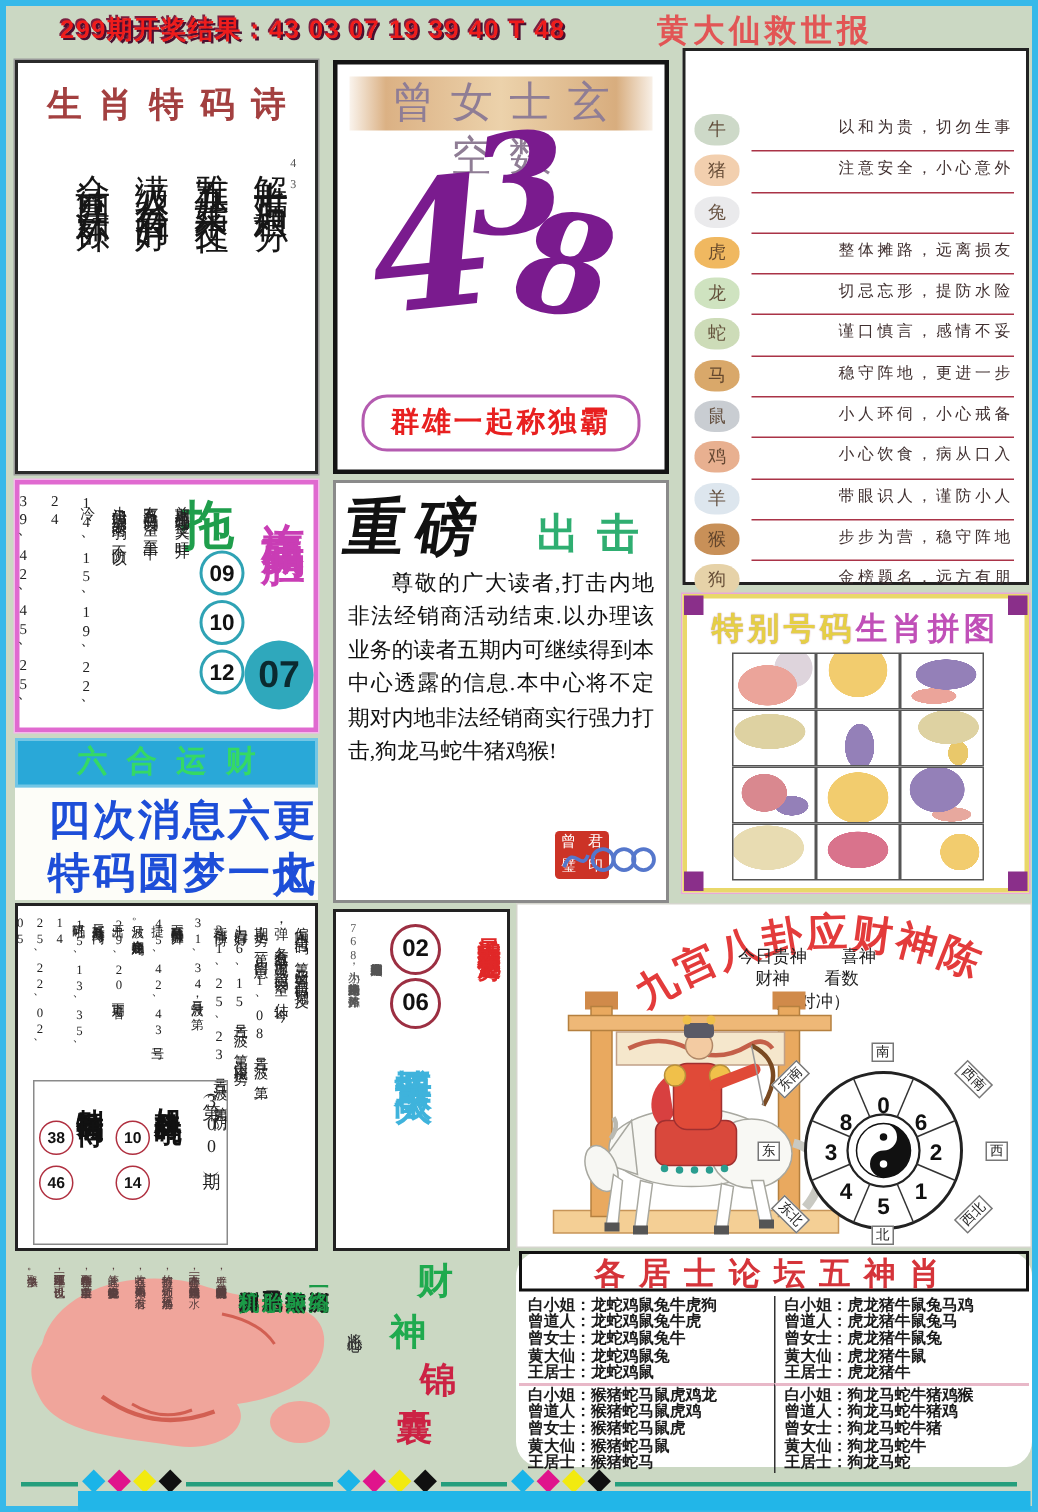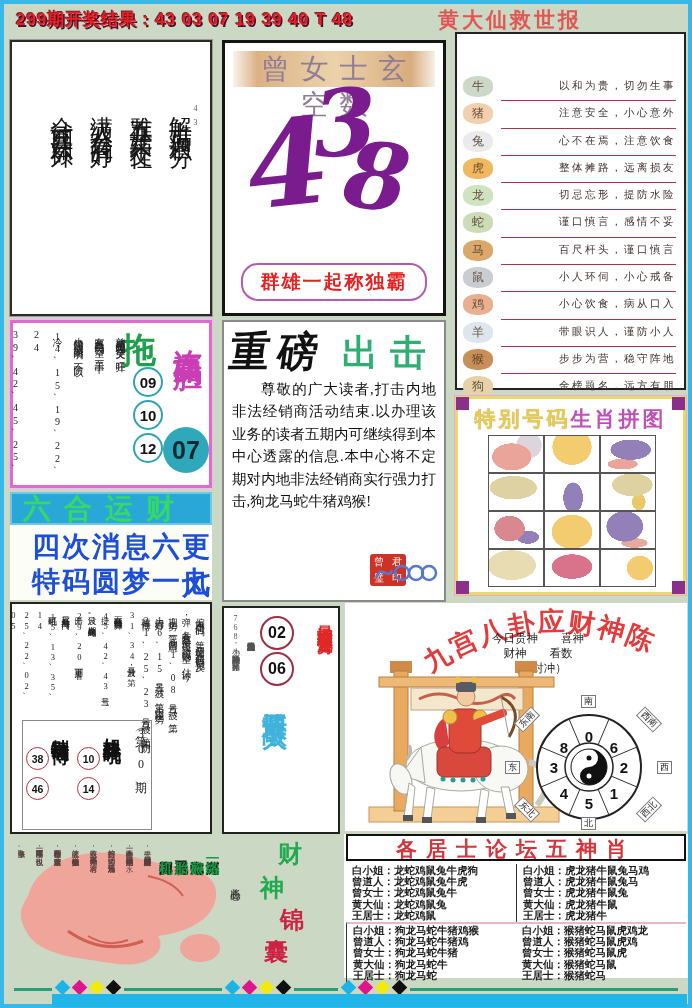--- a/index.html
+++ b/index.html
@@ -2,21 +2,21 @@
 <html><head>
 <meta charset="utf-8">
 <style>
   html,body{margin:0;padding:0;background:#9aa79a;}
   .page{position:relative;width:692px;height:1008px;background:#cbd8c3;overflow:hidden;
         font-family:"Liberation Serif","DejaVu Serif",serif;}
   .frame{position:absolute;inset:0;border:4px solid #36b9e9;pointer-events:none;z-index:60;}
   .panel{position:absolute;background:#fff;box-sizing:border-box;}
 
   
-  .result{position:absolute;left:16px;top:8px;font-family:"Liberation Sans","DejaVu Sans",sans-serif;
+  .result{position:absolute;left:40px;top:8px;font-family:"Liberation Sans","DejaVu Sans",sans-serif;
           font-weight:bold;font-size:17px;color:#ee1c1c;letter-spacing:1px;
           text-shadow:1.5px 1.5px 0 #4a1030, -1px -1px 0 #7a2040;}
   .masthead{position:absolute;left:438px;top:6px;font-size:21px;color:#e25555;letter-spacing:3px;font-weight:bold;}
 
   
   .vcols{writing-mode:vertical-rl;text-orientation:upright;}
   .vcols p{margin:0;padding:0;}
 
   
   .p-poem{left:10px;top:40px;width:202px;height:276px;border:2px solid #2b2b2b;box-shadow:0 0 0 1px #9a9a9a;}
@@ -68,30 +68,30 @@
   .tc0{left:120px;top:44px}.tc1{left:120px;top:77px}.tc2{left:120px;top:110px}
   .tc-big{position:absolute;left:150px;top:104px;width:46px;height:46px;border-radius:50%;background:#2fa8bc;
           display:flex;align-items:center;justify-content:center;font-size:25px;font-weight:bold;color:#062;
           color:#0b2a30;font-family:"Liberation Sans","DejaVu Sans",sans-serif;}
   .p-tuo .vcols{position:absolute;left:6px;top:6px;width:112px;height:152px;font-size:10px;color:#222;letter-spacing:1.5px;}
   .p-tuo .vcols p{line-height:2.1;}
 
   
   .p-liu{left:10px;top:492px;width:202px;height:108px;background:#fdfdf8;}
   .liu-bar{position:absolute;left:0;top:0;right:0;height:33px;line-height:33px;background:#29a8d8;
-           box-shadow:inset 0 0 0 2px rgba(255,255,255,.35);color:#35d964;
-           font-size:28px;font-weight:bold;letter-spacing:13px;padding-left:13px;box-sizing:border-box;}
+           box-shadow:inset 0 0 0 2px rgba(255,255,255,.35);text-align:center;color:#35d964;
+           font-size:20px;font-weight:bold;letter-spacing:13px;padding-left:13px;box-sizing:border-box;}
   .liu-line{position:absolute;left:0;right:0;text-align:right;font-size:28px;font-weight:600;color:#1d4ed8;letter-spacing:2px;font-family:Liberation Mono, monospace;}
   .liu-l1{top:36px}.liu-l2{top:71px}
 
   
   .p-zhong{left:222px;top:320px;width:224px;height:282px;border:2px solid #8a8a8a;}
   .zb-title{position:absolute;top:2px;left:6px;right:6px;display:flex;align-items:baseline;justify-content:space-between;}
   .zb-black{font-size:40px;font-weight:bold;color:#111;letter-spacing:8px;transform:skewX(-8deg) scaleY(1.05);display:inline-block;}
-  .zb-green{font-size:36px;font-weight:bold;color:#2fae71;letter-spacing:12px;}
+  .zb-green{font-size:28px;font-weight:bold;color:#2fae71;letter-spacing:12px;}
   .zb-body{position:absolute;top:56px;left:8px;right:8px;font-size:14.5px;line-height:1.55;color:#101010;
            text-indent:2em;text-align:justify;}
   .zb-seal{position:absolute;left:146px;bottom:14px;width:36px;height:32px;background:#cc3326;border-radius:3px;
            display:grid;grid-template-columns:1fr 1fr;direction:rtl;}
   .zb-seal span{color:#fff;font-size:10px;line-height:16px;text-align:center;}
   .zb-sig{position:absolute;right:6px;bottom:12px;}
 
   
   .p-puz{left:455px;top:396px;width:231px;height:199px;border:3px solid #e9d86a;box-shadow:0 0 0 1px #e8a8d8;}
   .pcorner{position:absolute;width:13px;height:13px;background:#8a2f8a;z-index:5;}
@@ -167,21 +167,21 @@
   .cpoem p span:nth-child(even){color:#1a1a1a;}
 
   
   .p-bagua{left:344px;top:602px;width:344px;height:230px;border:1px solid #d5d5cd;}
   .bg-sub{position:absolute;left:118px;top:28px;width:150px;text-align:center;font-size:11.5px;color:#222;line-height:15px;}
   .dirbox{position:absolute;border:1px solid #777;background:#fff;font-size:9px;line-height:11px;padding:0 2px;color:#222;}
   .d-se{transform:rotate(-45deg)}.d-sw{transform:rotate(45deg)}
   .d-ne{transform:rotate(45deg)}.d-nw{transform:rotate(-45deg)}
 
   
-  .p-forum{left:344px;top:834px;width:344px;height:144px;}
+  .p-forum{left:344px;top:834px;width:344px;height:144px;border-radius:17px;}
   .ftitle{position:absolute;left:2px;top:0;right:2px;height:27px;line-height:26px;border:2.5px solid #111;
           box-sizing:border-box;text-align:center;color:#d5343a;font-size:21px;font-weight:bold;letter-spacing:9px;}
   .fgrid{position:absolute;left:2px;top:30px;right:2px;bottom:2px;display:grid;
          grid-template-columns:1fr 1fr;grid-template-rows:1fr 1fr;}
   .fq{padding:1px 0 1px 6px;font-size:10.5px;font-weight:bold;color:#1c1c1c;line-height:11.2px;}
   .fq.bl{border-left:1.5px solid #333;}
   .fq.bt{border-top:2px solid #e8b8c8;}
   .frow{white-space:nowrap;}
 
   
@@ -198,20 +198,21 @@
 </head>
 <body>
 
 <div class="page">
   <div class="frame"></div>
 
   <div class="result">299期开奖结果：43 03 07 19 39 40 T 48</div>
   <div class="masthead">黄大仙救世报</div>
 
   <section class="panel p-poem">
+    <div class="ttl">生肖特码诗</div>
     <div class="note vcols">43</div>
     <div class="vcols">
       <p>解十后可谓积分</p>
       <p>雅五开始来交往</p>
       <p>满级八分看的好</p>
       <p>会计算四法额外</p>
     </div>
   </section>
 
   <section class="panel p-xuan">
@@ -227,37 +228,36 @@
       <div class="zrow">
           <span class="zicon zi0">牛</span>
           <span class="ztext">以和为贵，切勿生事</span>
         </div>
       <div class="zrow">
           <span class="zicon zi1">猪</span>
           <span class="ztext">注意安全，小心意外</span>
         </div>
       <div class="zrow">
           <span class="zicon zi2">兔</span>
-          <span class="ztext">心不在焉，注意饮食</span>
         </div>
       <div class="zrow">
           <span class="zicon zi3">虎</span>
           <span class="ztext">整体摊路，远离损友</span>
         </div>
       <div class="zrow">
           <span class="zicon zi4">龙</span>
           <span class="ztext">切忌忘形，提防水险</span>
         </div>
       <div class="zrow">
           <span class="zicon zi5">蛇</span>
           <span class="ztext">谨口慎言，感情不妥</span>
         </div>
       <div class="zrow">
           <span class="zicon zi6">马</span>
-          <span class="ztext">百尺杆头，谨口慎言</span>
+          <span class="ztext">稳守阵地，更进一步</span>
         </div>
       <div class="zrow">
           <span class="zicon zi7">鼠</span>
           <span class="ztext">小人环伺，小心戒备</span>
         </div>
       <div class="zrow">
           <span class="zicon zi8">鸡</span>
           <span class="ztext">小心饮食，病从口入</span>
         </div>
       <div class="zrow">
@@ -516,34 +516,34 @@
         <div class="frow"><span>黄大仙：</span><span>龙蛇鸡鼠兔</span></div>
         <div class="frow"><span>王居士：</span><span>龙蛇鸡鼠</span></div>
       </div>
       <div class="fq bl">
         <div class="frow"><span>白小姐：</span><span>虎龙猪牛鼠兔马鸡</span></div>
         <div class="frow"><span>曾道人：</span><span>虎龙猪牛鼠兔马</span></div>
         <div class="frow"><span>曾女士：</span><span>虎龙猪牛鼠兔</span></div>
         <div class="frow"><span>黄大仙：</span><span>虎龙猪牛鼠</span></div>
         <div class="frow"><span>王居士：</span><span>虎龙猪牛</span></div>
       </div>
+      <div class="fq bt">
+        <div class="frow"><span>白小姐：</span><span>猴猪蛇马鼠虎鸡龙</span></div>
+        <div class="frow"><span>曾道人：</span><span>猴猪蛇马鼠虎鸡</span></div>
+        <div class="frow"><span>曾女士：</span><span>猴猪蛇马鼠虎</span></div>
+        <div class="frow"><span>黄大仙：</span><span>猴猪蛇马鼠</span></div>
+        <div class="frow"><span>王居士：</span><span>猴猪蛇马</span></div>
+      </div>
       <div class="fq bl bt">
         <div class="frow"><span>白小姐：</span><span>狗龙马蛇牛猪鸡猴</span></div>
         <div class="frow"><span>曾道人：</span><span>狗龙马蛇牛猪鸡</span></div>
         <div class="frow"><span>曾女士：</span><span>狗龙马蛇牛猪</span></div>
         <div class="frow"><span>黄大仙：</span><span>狗龙马蛇牛</span></div>
         <div class="frow"><span>王居士：</span><span>狗龙马蛇</span></div>
       </div>
-      <div class="fq bt">
-        <div class="frow"><span>白小姐：</span><span>猴猪蛇马鼠虎鸡龙</span></div>
-        <div class="frow"><span>曾道人：</span><span>猴猪蛇马鼠虎鸡</span></div>
-        <div class="frow"><span>曾女士：</span><span>猴猪蛇马鼠虎</span></div>
-        <div class="frow"><span>黄大仙：</span><span>猴猪蛇马鼠</span></div>
-        <div class="frow"><span>王居士：</span><span>猴猪蛇马</span></div>
-      </div>
     </div>
   </section>
 
   <div class="regline"></div>
   <div class="dg dg1">
       <span></span>
       <span></span>
       <span></span>
       <span></span>
     </div>

